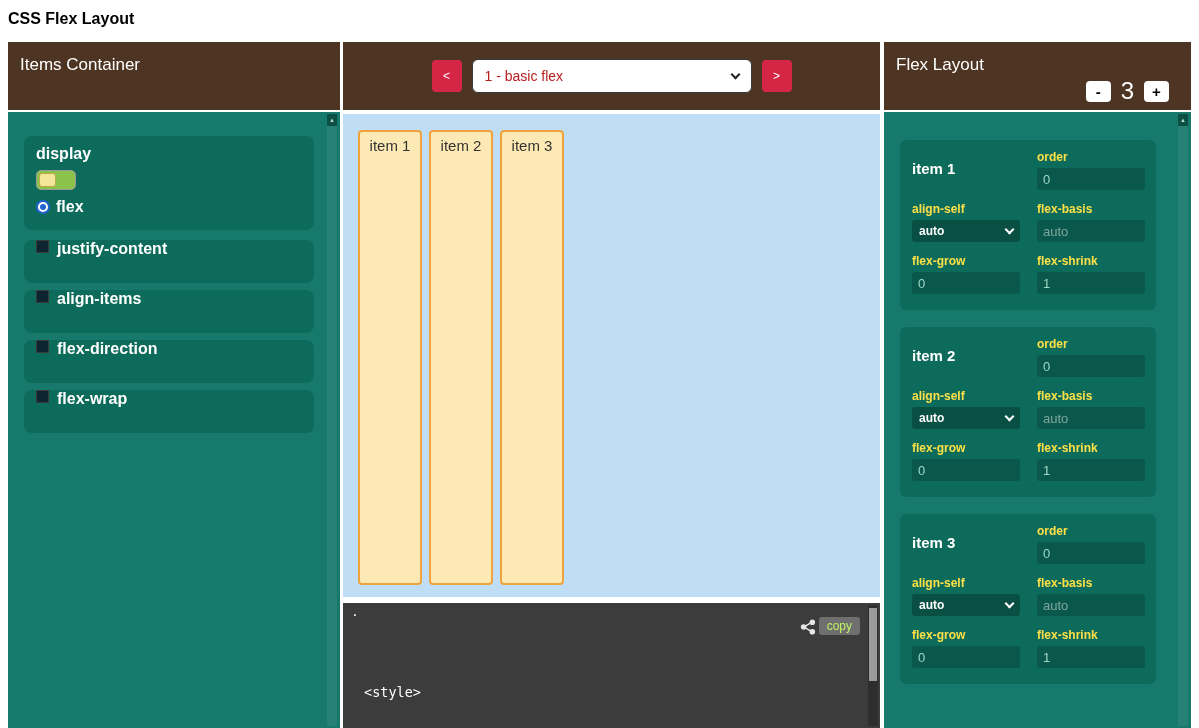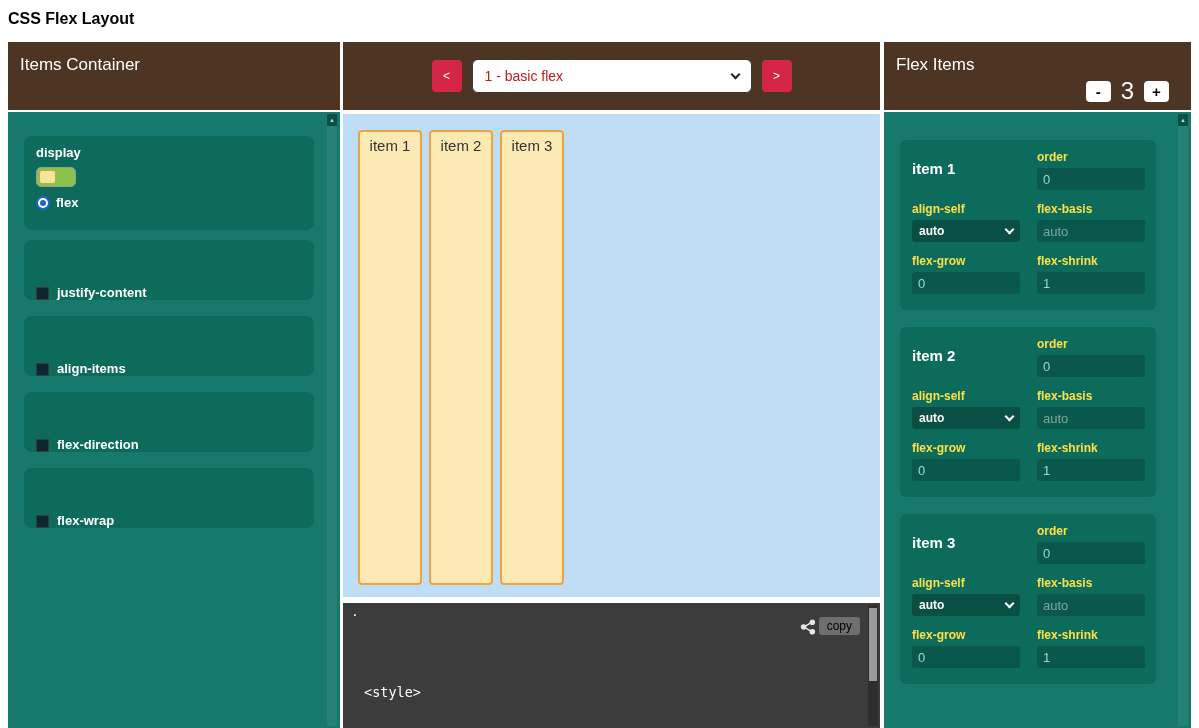--- a/index.html
+++ b/index.html
@@ -19,44 +19,44 @@
   .col-body { position:absolute; top:70px; bottom:0; left:0; right:0; background:#17796b; }
 
   
   .vtrack { position:absolute; top:2px; right:3px; bottom:2px; width:10px; background:rgba(255,255,255,0.07); }
   .varrow { height:12px; background:#0b5043; color:#b7ded4; font-size:6px; line-height:12px; text-align:center; }
 
   
   .left-body { padding:24px 0 0 16px; }
   .opt-panel { width:290px; background:#0d6b5b; border-radius:8px; }
   .display-panel { height:94px; padding:9px 12px; margin-bottom:10px; }
-  .opt-label { font-size:13px; font-weight:bold; color:#fff; }
+  .opt-label { font-size:16px; font-weight:bold; color:#fff; }
   .toggle { width:40px; height:20px; background:#8bc34a; border:1px solid #9a9a9a; border-radius:5px; position:relative; margin:7px 0 8px 0; }
   .toggle-knob { position:absolute; left:2px; top:2px; width:17px; height:14px; background:#f3e59a; border:1px solid #bda94e; border-radius:3px; }
   .radio-row { display:flex; align-items:center; gap:6px; }
   .radio { width:14px; height:14px; border-radius:50%; border:2px solid #1f62d0; background:#fff; position:relative; flex:0 0 auto; }
   .radio::after { content:""; position:absolute; inset:2px; border-radius:50%; background:#1f62d0; }
-  .check-panel { height:60px; display:flex; align-items:flex-end; gap:8px; padding-left:12px; margin-bottom:16px; }
+  .check-panel { height:43px; display:flex; align-items:flex-start; gap:8px; padding-left:12px; margin-bottom:7px; }
   .check-sq { width:13px; height:13px; background:#0c2531; border:1px solid #3a3a3a; flex:0 0 auto; }
 
   
   .mid-header { display:flex; align-items:center; justify-content:center; gap:10px; }
   .nav-btn { width:30px; height:32px; background:#d52646; color:#fff; border:none; border-radius:4px; font-size:12px; cursor:pointer; font-family:"Liberation Sans",sans-serif; }
   .example-select { width:280px; height:34px; background:#fff; border:1px solid #3a3a3a; border-radius:6px; display:flex; align-items:center; padding:0 12px; font-size:14px; color:#b91c1c; cursor:pointer; }
   .caret { width:7px; height:7px; border-right:2px solid currentColor; border-bottom:2px solid currentColor; transform:rotate(45deg); margin-left:auto; margin-top:-4px; flex:0 0 auto; }
 
   .flex-preview { position:absolute; top:72px; left:0; right:0; height:483px; background:#bfdef5; display:flex; align-items:stretch; padding:16px 14px 12px 15px; }
   .flex-box-item { width:64px; margin-right:7px; background:#fce9b3; border:2px solid #f0a33c; border-radius:4px; text-align:center; padding-top:5px; font-size:15px; color:#333; }
 
   .code-panel { position:absolute; top:561px; left:0; right:0; bottom:0; background:#3c3c3c; }
   .code-marker { position:absolute; left:8px; top:1px; color:#fff; font:13px "DejaVu Sans Mono", monospace; }
   .code-lines { position:absolute; left:21px; top:42px; color:#fff; font:13.5px/19px "DejaVu Sans Mono", monospace; white-space:pre; }
   .code-line { min-height:19px; }
   .share-icon { position:absolute; right:64px; top:16px; width:16px; height:16px; cursor:pointer; }
-  .copy-btn { position:absolute; right:20px; top:14px; background:#6f6f6f; color:#000000; border:none; border-radius:3px; font-size:12px; padding:2px 8px; cursor:pointer; font-family:"Liberation Sans",sans-serif; }
+  .copy-btn { position:absolute; right:20px; top:14px; background:#6f6f6f; color:#bef264; border:none; border-radius:3px; font-size:12px; padding:2px 8px; cursor:pointer; font-family:"Liberation Sans",sans-serif; }
   .code-scroll { position:absolute; right:2px; top:2px; bottom:2px; width:10px; background:#2e2e2e; }
   .code-thumb { position:absolute; left:1px; top:3px; width:8px; height:73px; background:#9a9a9a; }
 
   
   .count-controls { position:absolute; right:22px; top:35px; display:flex; align-items:center; gap:10px; }
   .count-btn { width:25px; height:21px; background:#fff; color:#000; border:none; border-radius:4px; font-weight:bold; font-size:15px; line-height:19px; cursor:pointer; font-family:"Liberation Sans",sans-serif; }
   .count-value { color:#fff; font-size:24px; }
 
   .items-body { padding:28px 0 0 16px; }
   .item-card { width:256px; height:170px; background:#0d6b5b; border-radius:6px; padding:10px 12px; margin-bottom:17px; }
@@ -147,21 +147,21 @@
       
     </div>
     <div class="code-scroll">
       <div class="code-thumb"></div>
     </div>
   </div>
 </section>
 
 <section class="col col-right">
   <header class="col-header">
-    <span class="hdr-title">Flex Items</span>
+    <span class="hdr-title">Flex Layout</span>
     <div class="count-controls">
       <button class="count-btn">-</button>
       <span class="count-value">3</span>
       <button class="count-btn">+</button>
     </div>
   </header>
   <div class="col-body items-body">
 
     <div class="item-card">
       <div class="card-grid">

